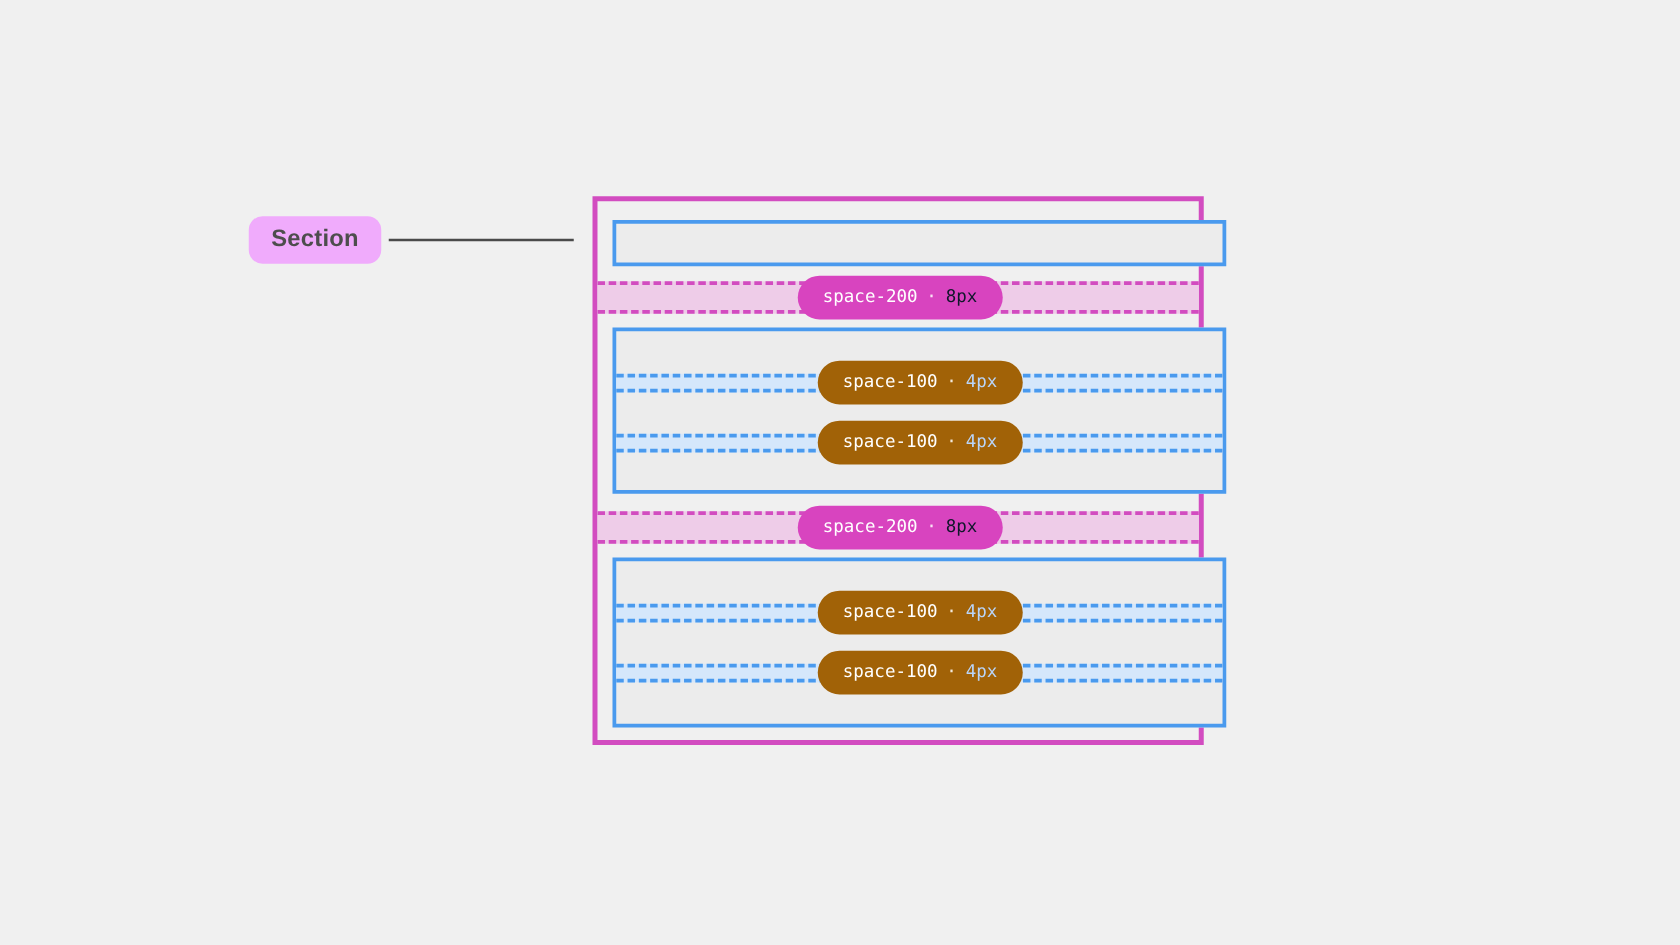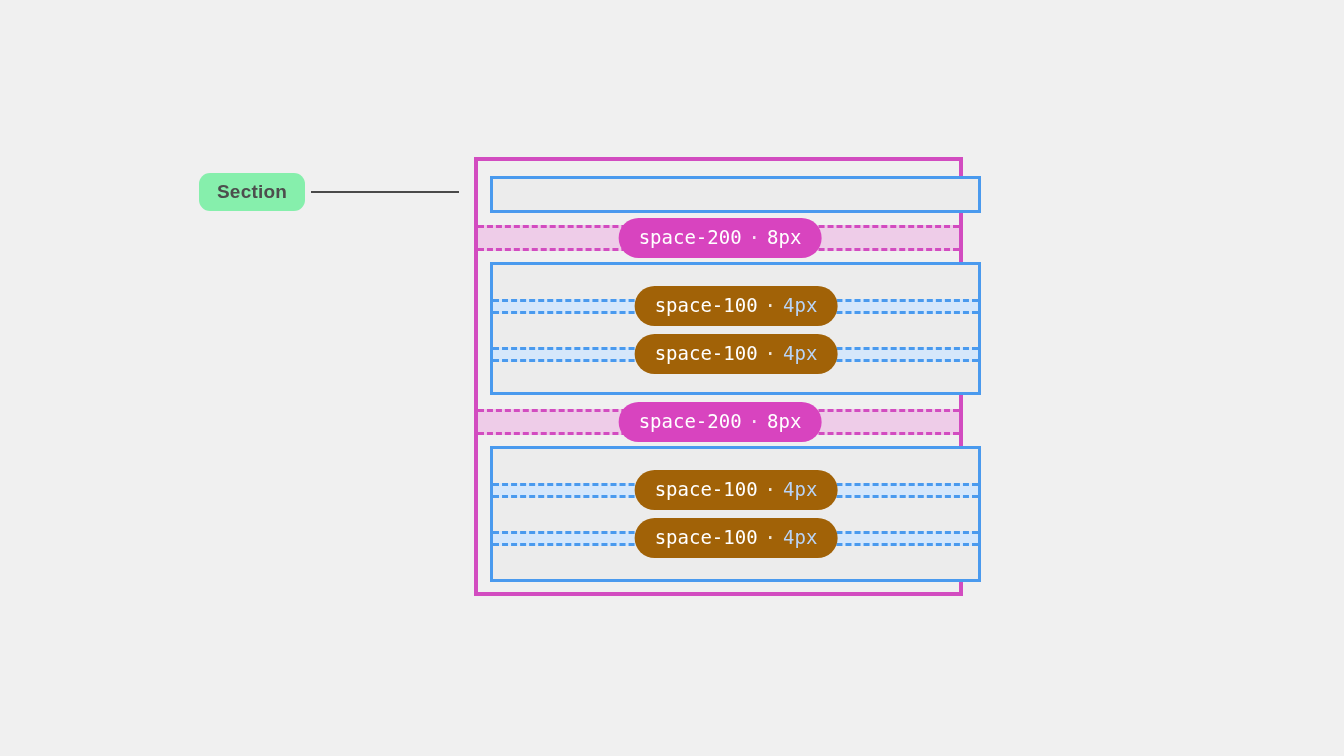--- a/index.html
+++ b/index.html
@@ -25,21 +25,21 @@
 
   
   .section-callout {
     position: absolute;
     left: 199px;
     top: 173px;
     display: flex;
     align-items: center;
   }
   .section-pill {
-    background: #86efac;
+    background: #f0abfc;
     color: #4d4d4d;
     font-size: 19px;
     font-weight: bold;
     letter-spacing: 0.2px;
     padding: 9px 18px 10px 18px;
     border-radius: 11px;
     line-height: 1;
     white-space: nowrap;
   }
   .leader-line {
@@ -104,31 +104,31 @@
   .band-blue-4 { top: 531px; }
 
   
   .badge {
     position: absolute;
     display: flex;
     align-items: center;
     justify-content: center;
     border-radius: 999px;
     font-family: "DejaVu Sans Mono", "Liberation Mono", monospace;
-    font-size: 19px;
+    font-size: 14px;
     line-height: 1;
     white-space: nowrap;
     padding: 10px 20px 11px 20px;
     transform: translate(-50%, -50%);
   }
   .badge-pink {
     background: #d844bf;
     color: #ffffff;
   }
-  .badge-pink .px { color: #ffffff; }
+  .badge-pink .px { color: #0f172a; }
   .badge-blue {
     background: #a16207;
     color: #ffffff;
   }
   .badge-blue .px { color: #b9d4f7; text-align: right; }
   .badge .dot {
     margin: 0 7px;
     opacity: 0.85;
   }
 

